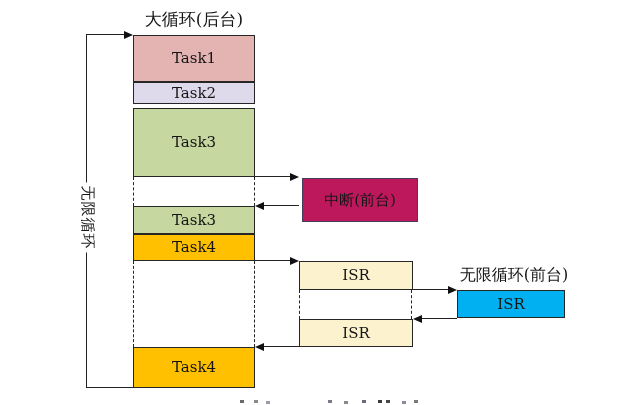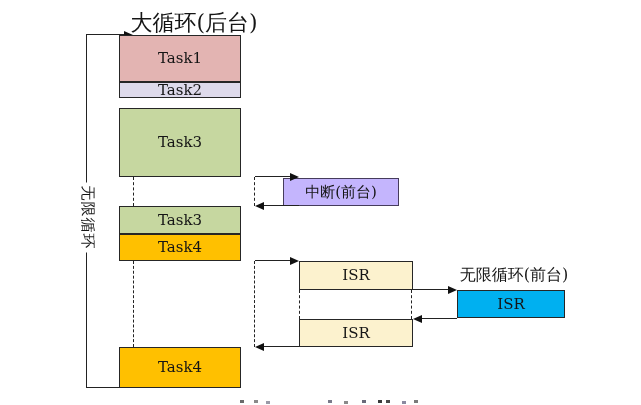--- a/index.html
+++ b/index.html
@@ -7,49 +7,49 @@
     position:relative;width:641px;height:405px;background:#ffffff;overflow:hidden;
     font-family:"DejaVu Serif","Liberation Serif",serif;color:#151515;
   }
   .txt{position:absolute;text-align:center;}
   
   .box{
     position:absolute;box-sizing:border-box;border:1px solid #262626;
     display:flex;align-items:center;justify-content:center;
     font-size:15px;line-height:1;
   }
-  .col{left:119px;width:122px;}
+  .col{left:133px;width:122px;}
   .task1{background:#E3B4B2;top:35px;height:47px;}
-  .task2{background:#DEDAEB;top:82px;height:16px;}
+  .task2{background:#DEDAEB;top:82px;height:22px;}
   .task3a{background:#C6D7A0;top:108px;height:69px;}
   .task3b{background:#C6D7A0;top:206px;height:28px;}
   .task4a{background:#FFC000;top:234px;height:27px;}
   .task4b{background:#FFC000;top:347px;height:41px;}
   .gap{
     position:absolute;left:133px;width:122px;box-sizing:border-box;background:#ffffff;
     border-left:1.5px dashed #222;border-right:1.5px dashed #222;
   }
   .gap1{top:177px;height:29px;}
   .gap2{top:261px;height:86px;}
-  .interrupt{background:#c4b5fd;border:1px solid #463C5C;left:283px;top:178px;width:116px;height:28px;}
+  .interrupt{background:#be185d;border:1px solid #463C5C;left:302px;top:178px;width:116px;height:44px;}
   .isr1{background:#FCF2CE;left:299px;top:261px;width:114px;height:29px;}
   .isr2{background:#FCF2CE;left:299px;top:319px;width:114px;height:28px;}
   .isrn{background:#00B0F0;left:457px;top:290px;width:108px;height:28px;}
   
   .vline{position:absolute;width:0;border-left:1.5px solid #222;}
   .hline{position:absolute;height:0;border-top:1.5px solid #222;}
   .vdash{position:absolute;width:0;border-left:1.5px dashed #222;}
   
   .arrow{position:absolute;height:9px;display:flex;align-items:center;}
   .arrow .line{flex:1;height:1.5px;background:#222;}
   .head{width:0;height:0;border-top:4.5px solid transparent;border-bottom:4.5px solid transparent;}
   .head.r{border-left:9px solid #111;}
   .head.l{border-right:9px solid #111;}
   
-  .title{left:114px;top:8px;width:160px;font-size:22px;}
+  .title{left:114px;top:8px;width:160px;font-size:17px;}
   .nested-label{left:446px;top:265px;width:136px;font-size:16px;}
   .loop-wrap{
     position:absolute;left:68px;top:176px;width:38px;height:82px;
     display:flex;align-items:center;justify-content:center;
   }
   .loop-wrap span{
     transform:rotate(90deg);white-space:nowrap;background:#ffffff;
     font-size:15px;letter-spacing:1px;padding:0 3px;
   }
   

